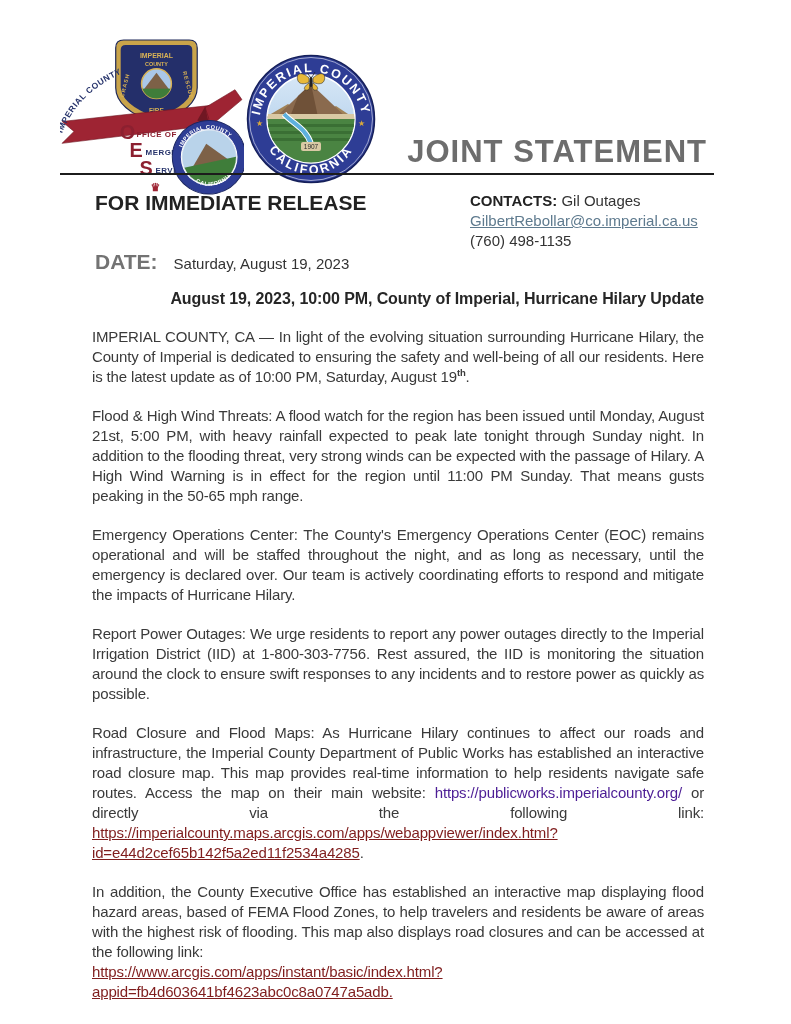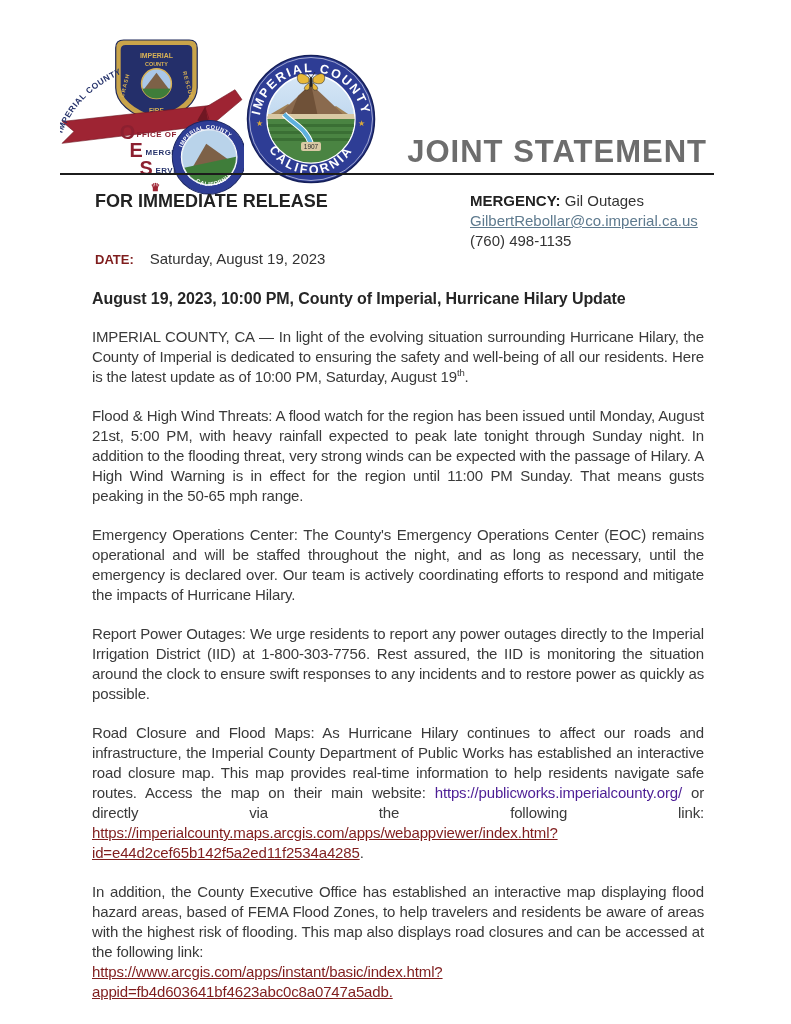--- a/index.html
+++ b/index.html
@@ -11,38 +11,38 @@
   
   .joint-statement{
     position:absolute;top:134px;right:84px;
     font-size:31px;font-weight:bold;color:#6d6d6d;letter-spacing:1px;
     white-space:nowrap;
   }
   .divider{position:absolute;left:60px;top:173px;width:654px;height:2px;background:#1c1c1c;}
   .oes-logo{position:absolute;left:60px;top:36px;width:184px;height:164px;}
   .county-seal{position:absolute;left:246px;top:54px;width:130px;height:130px;}
   
-  .release-line{position:absolute;left:95px;top:191px;font-size:18px;font-weight:bold;color:#222;}
+  .release-line{position:absolute;left:95px;top:191px;font-size:21px;font-weight:bold;color:#222;}
   .contacts{position:absolute;left:470px;top:191px;font-size:15px;line-height:20px;color:#333;}
   .contacts .lbl{font-weight:bold;color:#222;}
   .date-line{position:absolute;left:95px;top:250px;font-size:15px;color:#333;}
-  .date-line .lbl{font-weight:bold;font-size:13px;color:#7f1d1d;}
+  .date-line .lbl{font-weight:bold;font-size:21px;color:#737373;}
   .date-line .val{margin-left:16px;}
   
   .body{
     position:absolute;left:92px;top:288px;width:612px;
     font-size:15px;line-height:20px;text-align:justify;color:#3a3a3a;
     letter-spacing:-0.15px;
   }
   .doc-title{
-    text-align:left;font-size:16px;font-weight:bold;color:#262626;
+    text-align:right;font-size:16px;font-weight:bold;color:#262626;
     margin:0 0 18px 0;line-height:21px;letter-spacing:-0.1px;
   }
   .body p{margin:0 0 19px 0;}
-  sup.ord{font-size:9.5px;vertical-align:super;line-height:0;}
+  sup.ord{font-size:9.5px;vertical-align:super;line-height:0;font-weight:bold;}
   a{cursor:pointer;}
   .link-light{color:#4c1d95;text-decoration:none;}
   .link-dark{color:#7f1d1d;text-decoration:underline;overflow-wrap:anywhere;}
   .link-gray{color:#5e7a8e;text-decoration:underline;overflow-wrap:anywhere;}
   .contacts .link-gray{color:#5e7a8e;text-align:center;}
 </style>
 </head>
 <body>
 
 <div class="page">
@@ -165,21 +165,21 @@
     </svg>
   </div>
 
   <div class="joint-statement">JOINT STATEMENT</div>
   <div class="divider"></div>
 
   <div class="release-line">FOR IMMEDIATE RELEASE</div>
 
   <div class="contacts">
     <div>
-      <span class="lbl">MERGENCY:</span>
+      <span class="lbl">CONTACTS:</span>
       <span>Gil Outages</span>
     </div>
     <div><a class="link-gray">GilbertRebollar@co.imperial.ca.us</a></div>
     <div>(760) 498-1135</div>
   </div>
 
   <div class="date-line">
     <span class="lbl">DATE:</span><span class="val">Saturday, August 19, 2023</span>
   </div>
 

